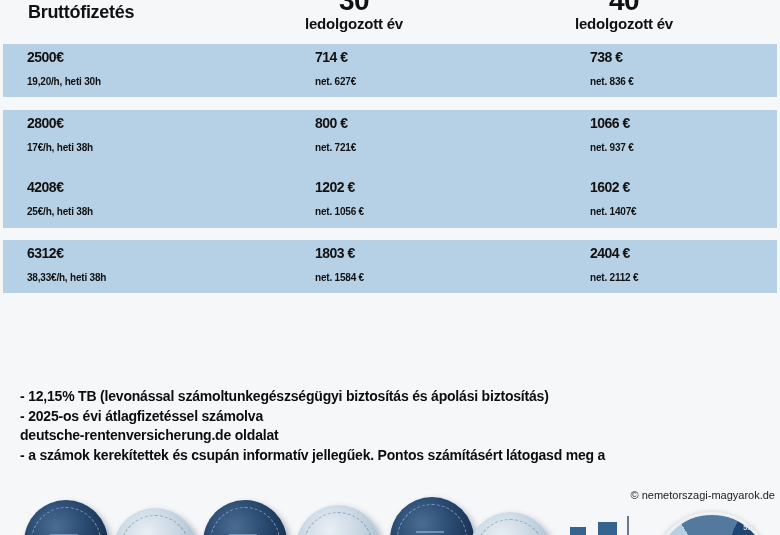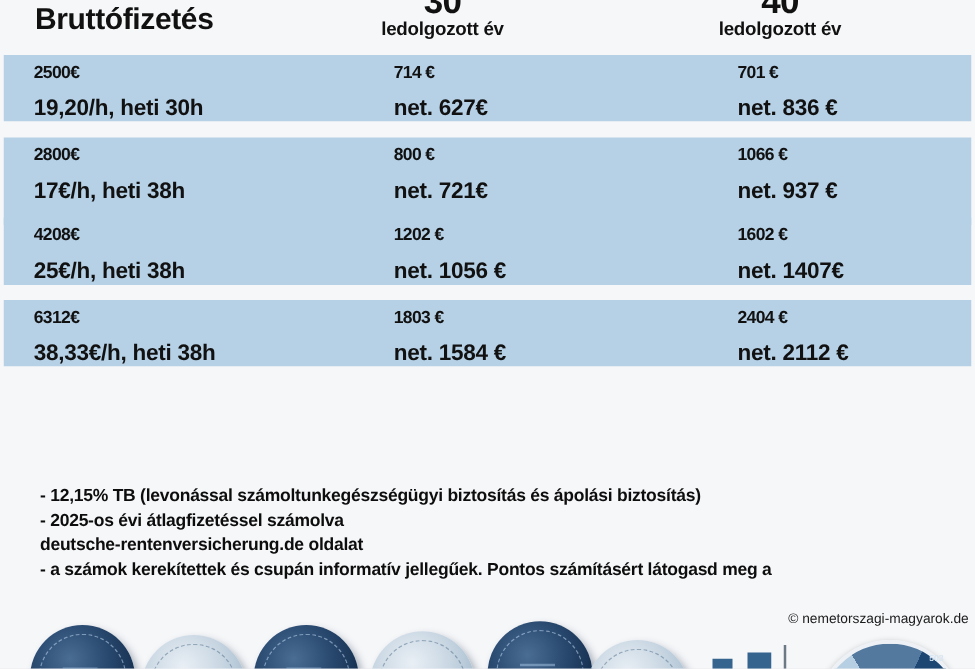--- a/index.html
+++ b/index.html
@@ -6,21 +6,21 @@
   html,body { background:#e9e9ec; }
   .poster {
     position:relative; width:780px; height:535px; overflow:hidden;
     background:#f6f7f9;
     font-family:"Liberation Sans", sans-serif;
     color:#111;
   }
   
   .brutto-label {
     position:absolute; left:28px; top:2px;
-    font-size:24px; font-weight:bold; letter-spacing:-0.3px;
+    font-size:18px; font-weight:bold; letter-spacing:-0.3px;
   }
   .head-num {
     position:absolute; top:-13px; transform:translateX(-50%);
     font-size:28px; line-height:28px; font-weight:bold; letter-spacing:-0.5px;
   }
   .head-num.c2 { left:354px; }
   .head-num.c3 { left:624px; }
   .head-lbl {
     position:absolute; top:15px; transform:translateX(-50%);
     font-size:15px; font-weight:bold; letter-spacing:-0.2px;
@@ -36,24 +36,24 @@
   .cell { position:absolute; top:0; }
   .cell.g  { left:24px; }
   .cell.y30 { left:312px; }
   .cell.y40 { left:587px; }
   .cell .main {
     position:absolute; top:5px; white-space:nowrap;
     font-size:14px; font-weight:bold; letter-spacing:-0.5px;
   }
   .cell .sub {
     position:absolute; top:32px; white-space:nowrap;
-    font-size:18px; font-weight:bold; letter-spacing:-0.2px;
-  }
-  
-  .notes { position:absolute; left:20px; top:387px;margin-left:12px; }
+    font-size:10px; font-weight:bold; letter-spacing:-0.2px;
+  }
+  
+  .notes { position:absolute; left:20px; top:387px; }
   .note-line {
     font-size:14px; font-weight:bold; line-height:19.5px;
     letter-spacing:-0.2px; white-space:nowrap; color:#0d0d0d;
   }
   
   .copyright {
     position:absolute; right:5px; top:489px;
     font-size:11px; font-weight:normal; color:#1b1b1b; white-space:nowrap;
   }
   
@@ -127,21 +127,21 @@
   <div class="row r1">
     <div class="cell g">
       <div class="main">2500€</div>
       <div class="sub">19,20/h, heti 30h</div>
     </div>
     <div class="cell y30">
       <div class="main">714 €</div>
       <div class="sub">net. 627€</div>
     </div>
     <div class="cell y40">
-      <div class="main">701 €</div>
+      <div class="main">738 €</div>
       <div class="sub">net. 836 €</div>
     </div>
   </div>
 
   <div class="row r2">
     <div class="cell g">
       <div class="main">2800€</div>
       <div class="sub">17€/h, heti 38h</div>
     </div>
     <div class="cell y30">

